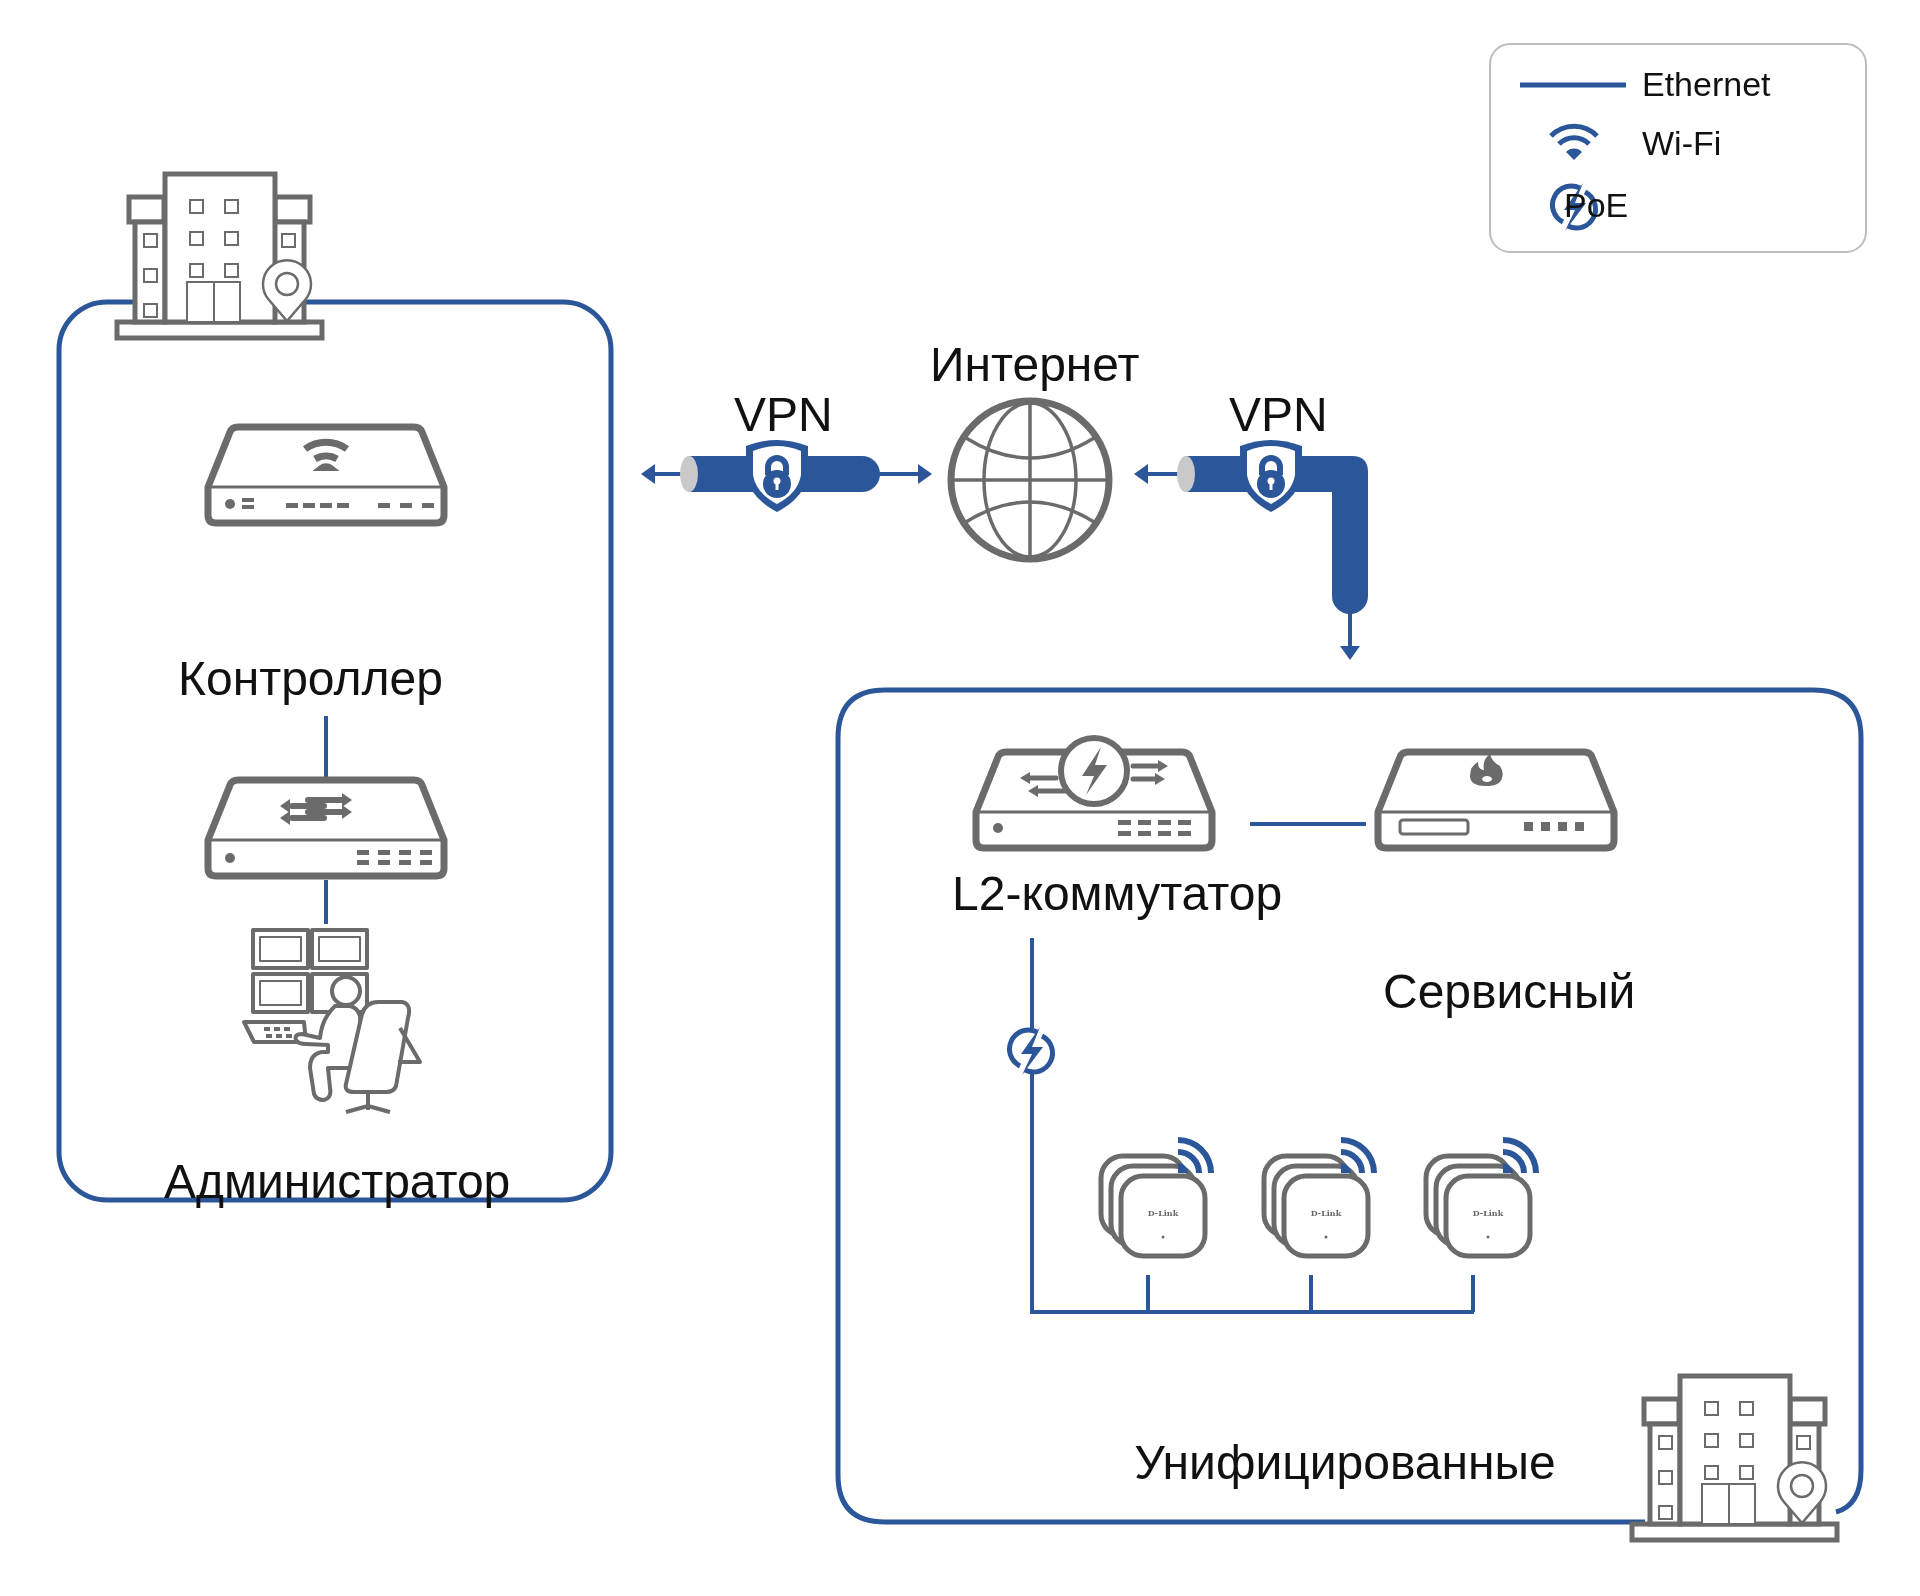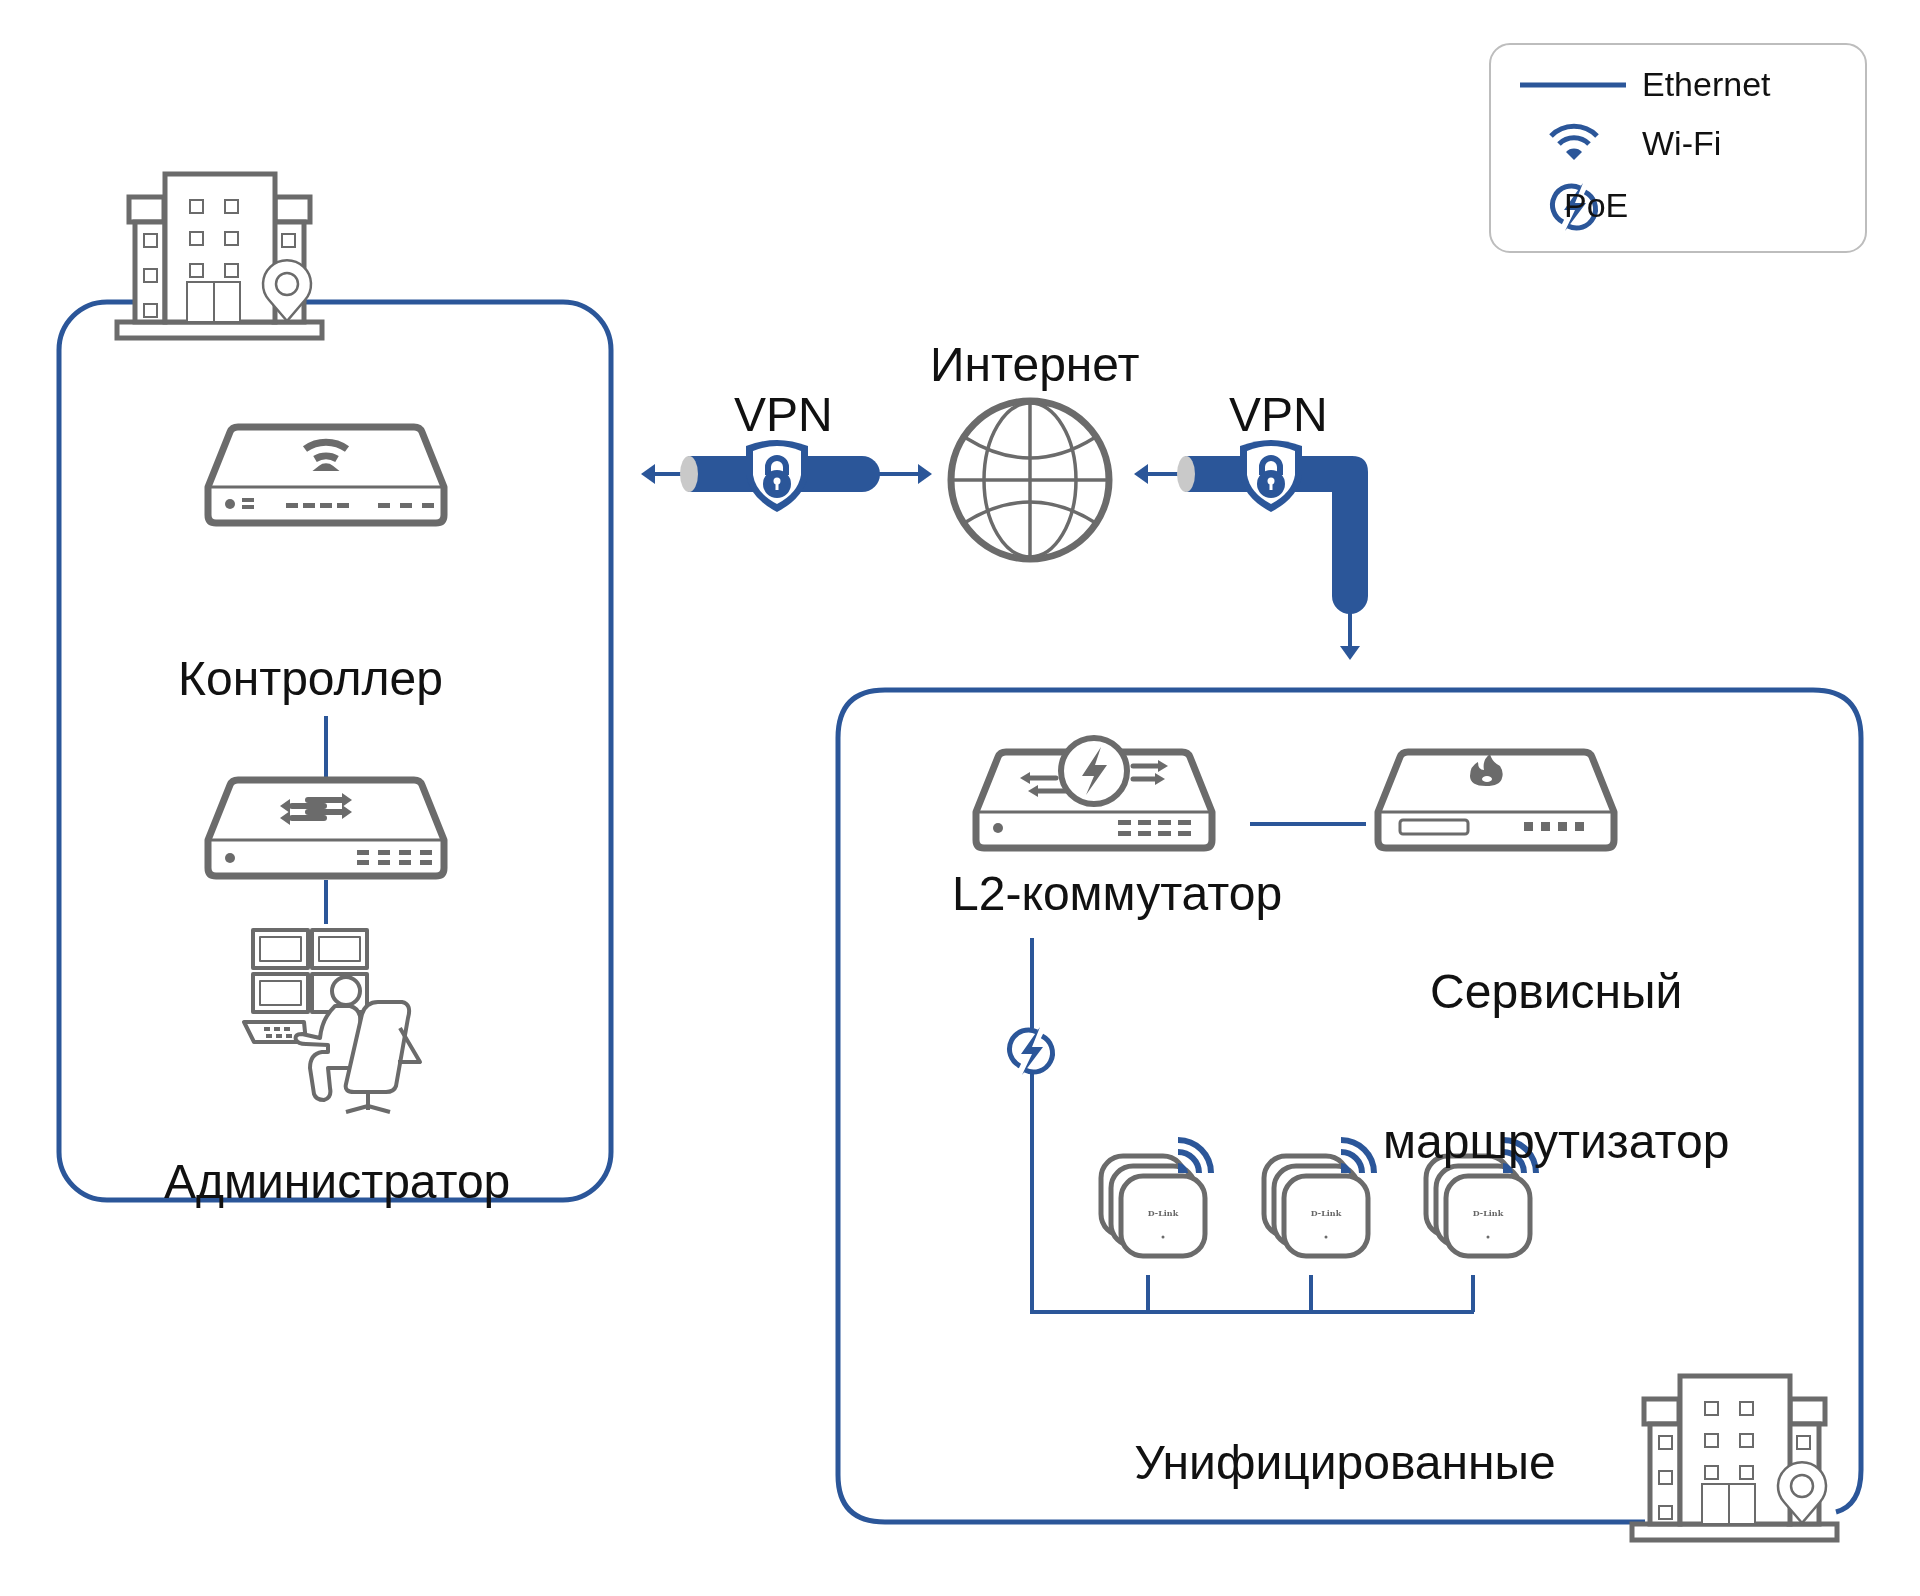--- a/index.html
+++ b/index.html
@@ -292,18 +292,17 @@
 <div class="lbl" style="left:1229px; top:390px;">VPN</div>
 
 <div class="lbl" style="left:178px; top:554px;">
   <div>Контроллер</div>
 </div>
 <div class="lbl" style="left:164px; top:1157px;">Администратор</div>
 
 <div class="lbl" style="left:952px; top:869px;">L2-коммутатор</div>
 <div class="lbl" style="left:1383px; top:867px;text-align:center;">
   <div>Сервисный</div>
-  <div>маршрутизатор</div>
 </div>
 <div class="lbl center" style="left:1100px; width:490px; top:1338px;">
   <div>Унифицированные</div>
   <div>точки доступа</div>
 </div>
 
 </body></html>

